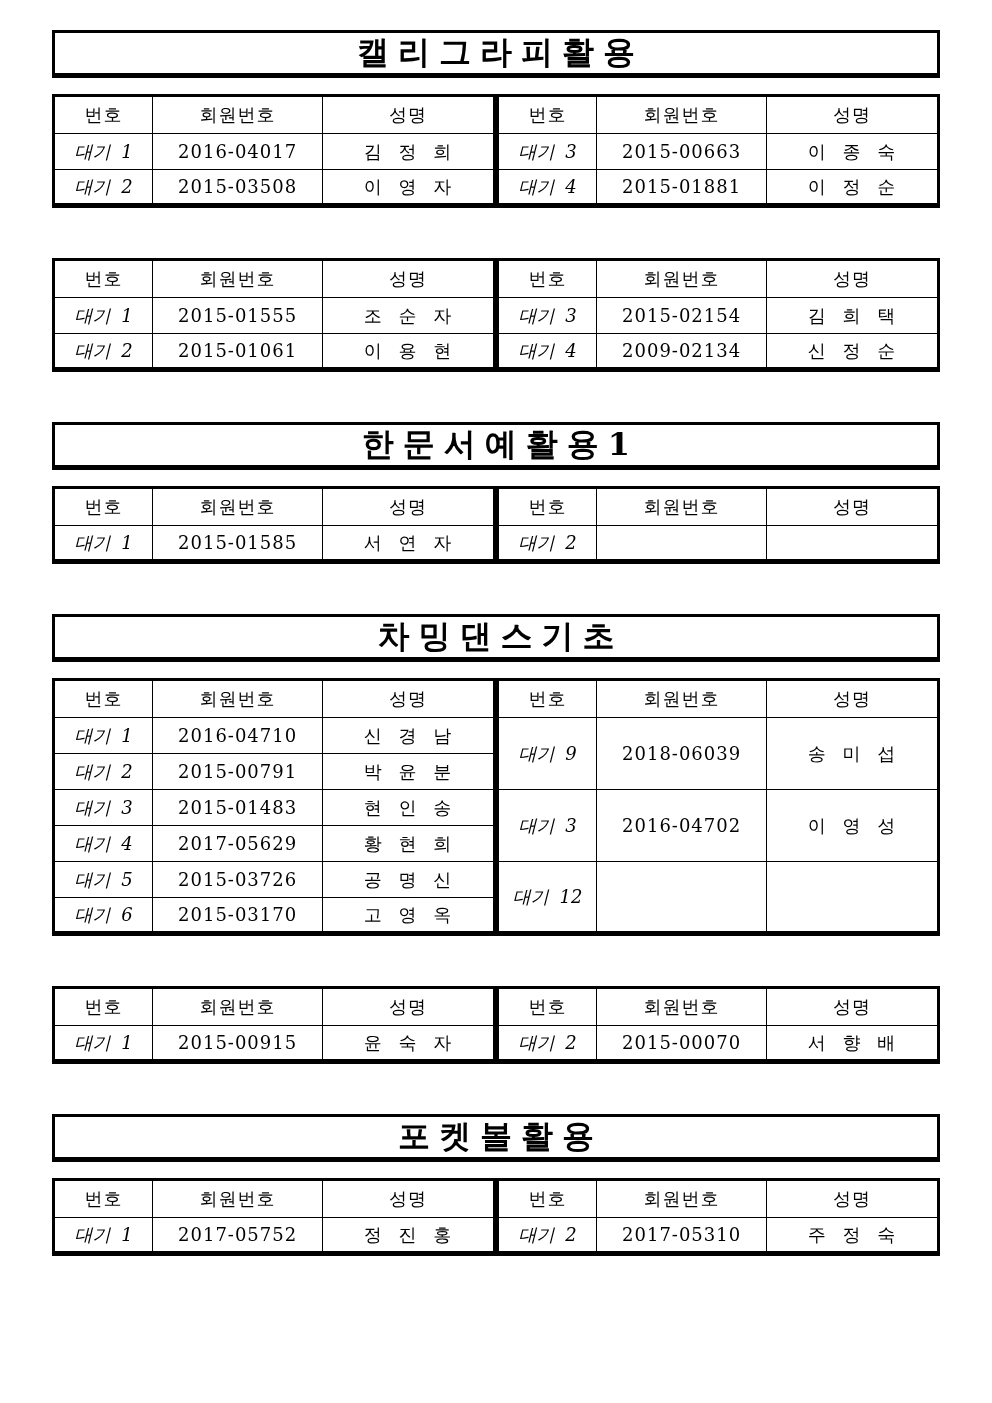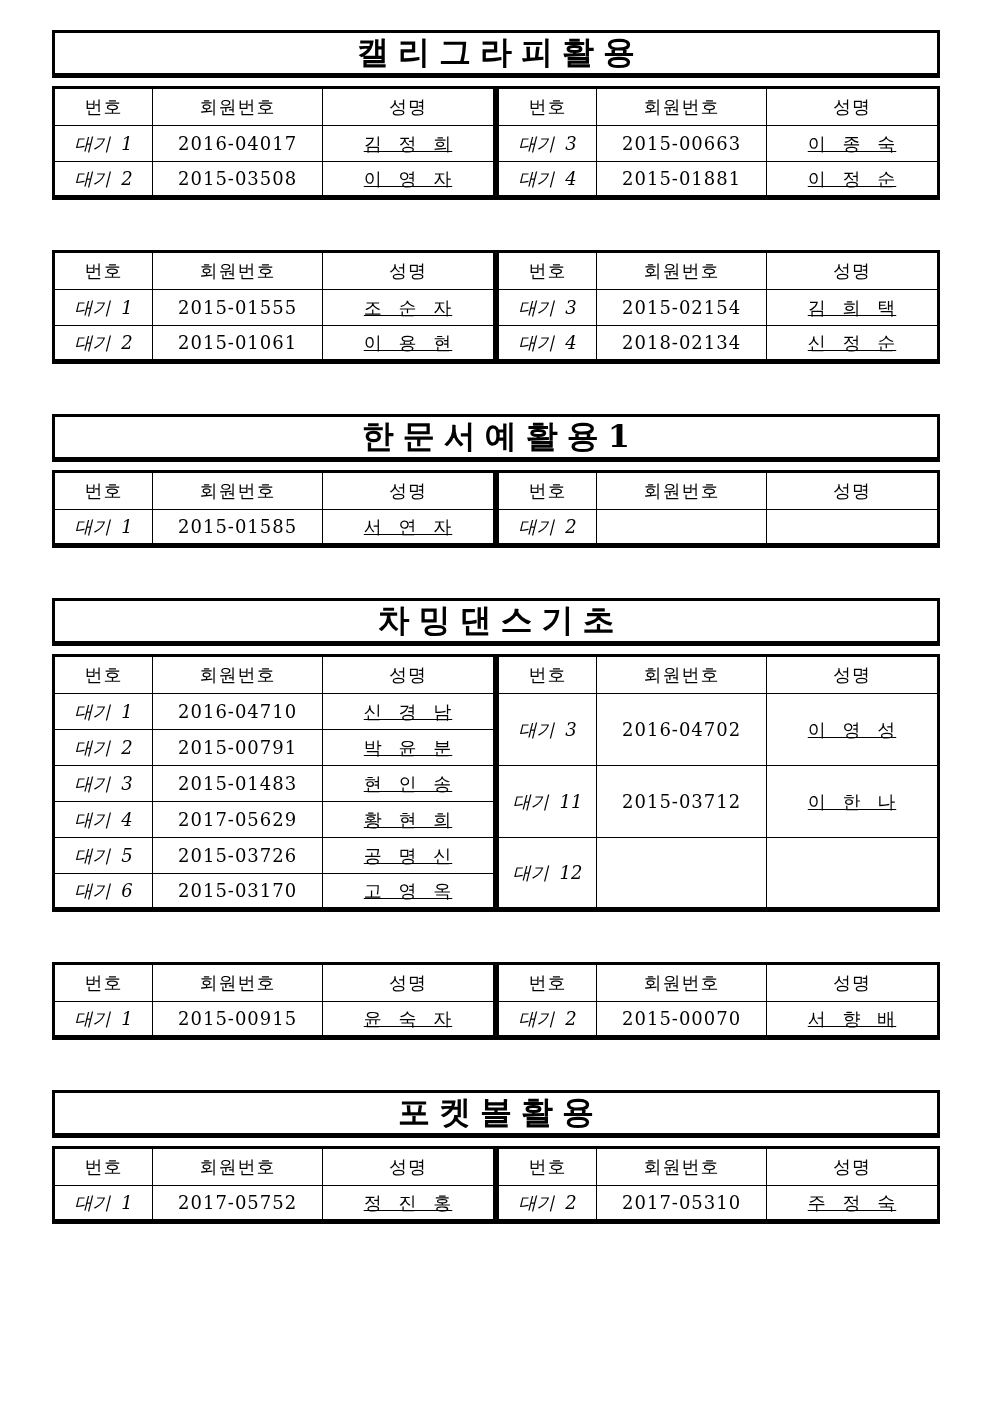--- a/index.html
+++ b/index.html
@@ -24,21 +24,21 @@
     align-items: center;
     justify-content: center;
     font-size: 32px;
     font-weight: bold;
     letter-spacing: 9px;
     padding-left: 9px; 
     white-space: nowrap;
   }
   .tables {
     display: flex;
-    margin-top: 8px;
+    margin-top: 16px;
   }
   table.waitlist {
     flex: 1 1 0;
     border-collapse: collapse;
     table-layout: fixed;
     border: 3px solid #000;
     border-bottom-width: 5px;
   }
   table.waitlist th, table.waitlist td {
     border: 1px solid #000;
@@ -49,21 +49,21 @@
     overflow: hidden;
     white-space: nowrap;
   }
   table.waitlist th { height: 38px; font-weight: normal; letter-spacing: 1px; }
   table.waitlist td { height: 36px; }
   col.c-num  { width: 22.5%; }
   col.c-mid  { width: 38.5%; }
   col.c-name { width: 39%; }
   td.cell-wait   { word-spacing: 5px; font-style: italic; }
   td.cell-mid    { letter-spacing: 1px; }
-  td.cell-name   { word-spacing: 9px; letter-spacing: 1px; text-decoration: underline; }
+  td.cell-name   { word-spacing: 9px; letter-spacing: 1px; }
 </style>
 </head>
 <body style="background: rgb(255, 255, 255); color: rgb(0, 0, 0);">
 
 <main class="doc">
   <section class="section">
     <div class="title-box">
       <span class="title-text">캘리그라피활용</span>
     </div>
     <div class="tables">
@@ -168,21 +168,21 @@
         </thead>
         <tbody>
   <tr>
     <td class="cell-wait">대기 3</td>
     <td class="cell-mid">2015-02154</td>
     <td class="cell-name">김 희 택</td>
   </tr>
 
   <tr>
     <td class="cell-wait">대기 4</td>
-    <td class="cell-mid">2018-02134</td>
+    <td class="cell-mid">2009-02134</td>
     <td class="cell-name">신 정 순</td>
   </tr>
 </tbody>
       </table>
     </div>
   </section>
 
   <section class="section">
     <div class="title-box">
       <span class="title-text">한문서예활용1</span>
@@ -298,32 +298,32 @@
         <thead>
           <tr>
             <th>번호</th>
             <th>회원번호</th>
             <th>성명</th>
           </tr>
         </thead>
         <tbody>
 
 
+  <tr>
+    <td class="cell-wait">대기 9</td>
+    <td class="cell-mid">2018-06039</td>
+    <td class="cell-name">송 미 섭</td>
+  </tr>
 
   <tr>
     <td class="cell-wait">대기 3</td>
     <td class="cell-mid">2016-04702</td>
     <td class="cell-name">이 영 성</td>
   </tr>
 
-  <tr>
-    <td class="cell-wait">대기 11</td>
-    <td class="cell-mid">2015-03712</td>
-    <td class="cell-name">이 한 나</td>
-  </tr>
 
   <tr>
     <td class="cell-wait">대기 12</td>
     <td class="cell-mid"></td>
     <td class="cell-name"></td>
   </tr>
 </tbody>
       </table>
     </div>
   </section>

